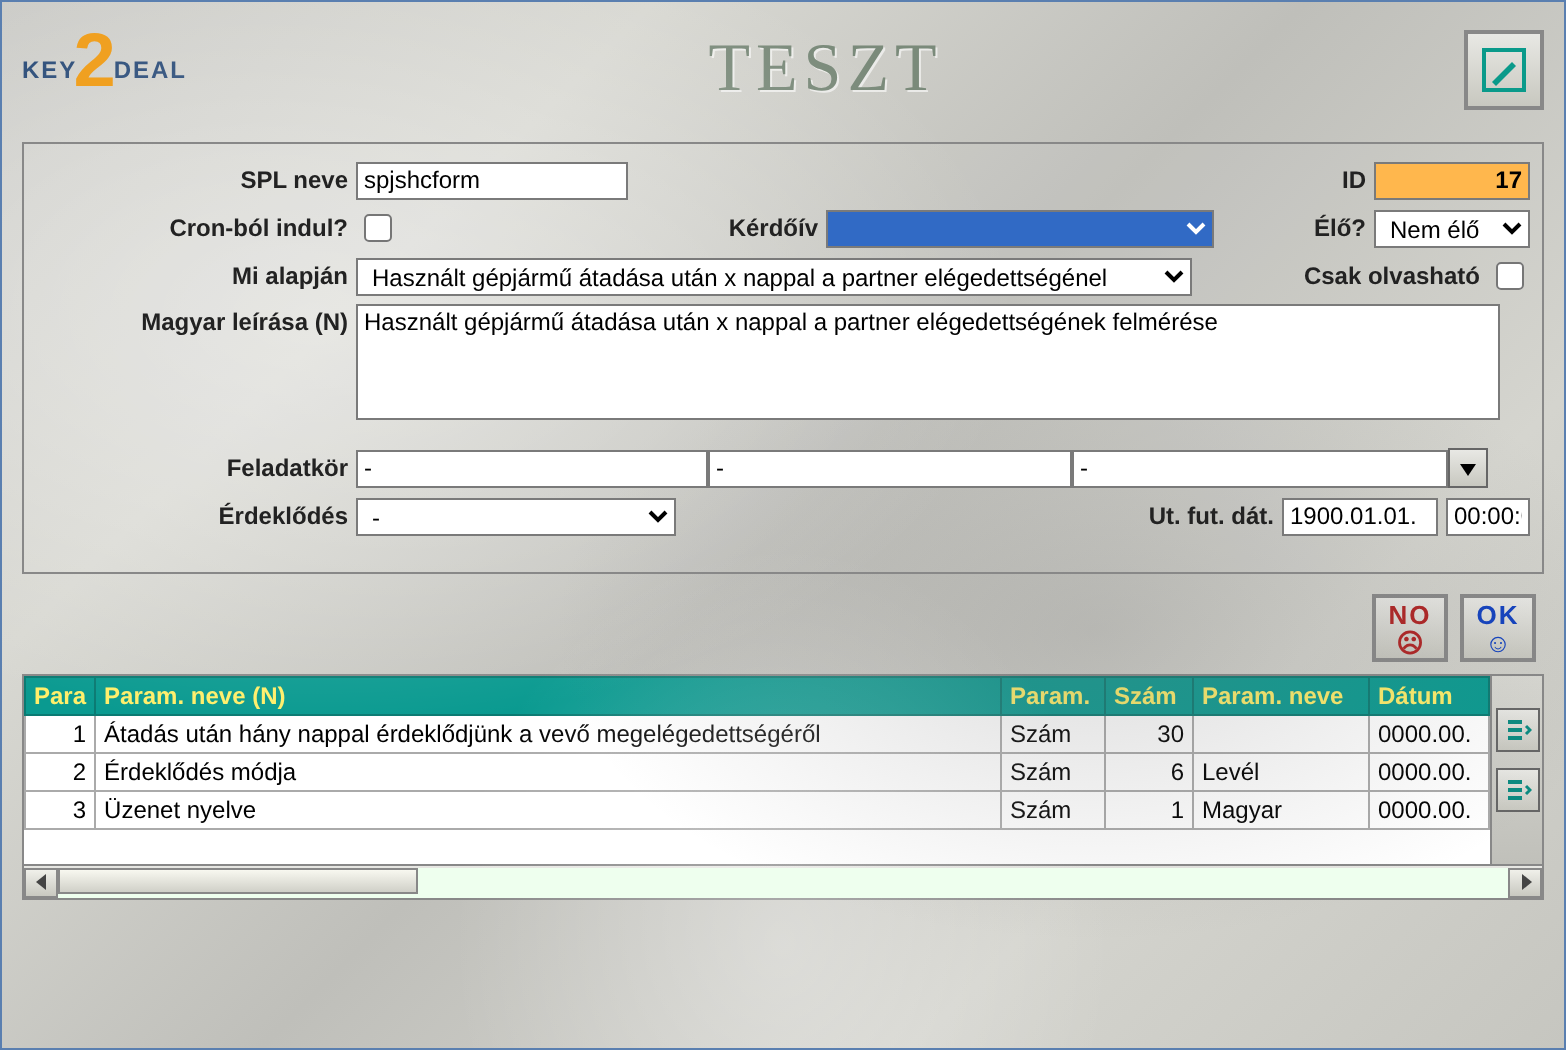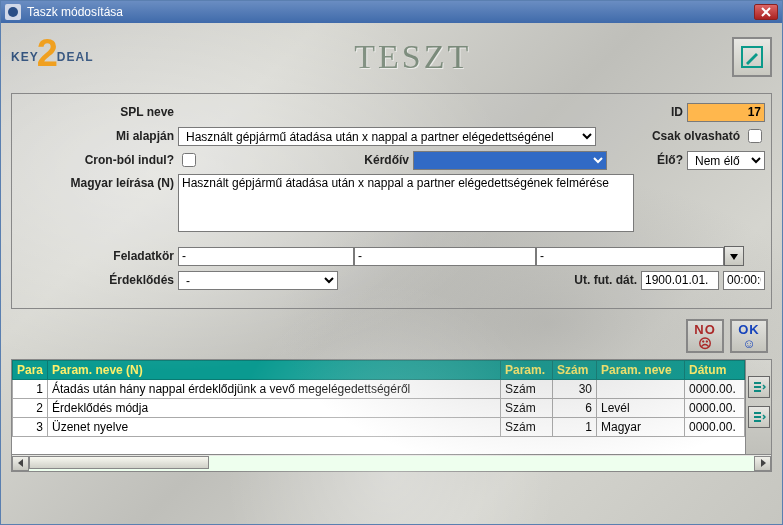--- a/index.html
+++ b/index.html
@@ -48,29 +48,20 @@
   .side-btn { width:22px; height:22px; background: linear-gradient(#e8e8e4,#c8c8c0); border:1px solid #666; display:flex; align-items:center; justify-content:center; cursor:pointer;}
   .hscroll { height:17px; background:linear-gradient(#e8e8e4,#c8c8c0); border:1px solid #888; border-top:none; display:flex; align-items:center;}
   .hscroll .arrow { width:17px; height:15px; background:linear-gradient(#f0f0ea,#c8c8c0); border:1px solid #888; display:flex; align-items:center; justify-content:center; cursor:pointer;}
   .hscroll .track { flex:1; height:15px; background:#efe; position:relative;}
   .hscroll .thumb { position:absolute; left:0; top:0; height:13px; width:180px; background:linear-gradient(#f8f8f0,#d0d0c8); border:1px solid #888;}
 </style>
 </head>
 <body>
 
 <div class="window">
-  <div class="titlebar">
-    <div class="titlebar-icon"></div>
-    <div class="titlebar-title">Taszk módosítása</div>
-    <div class="titlebar-close">
-      <svg width="10" height="10" viewBox="0 0 10 10">
-          <path d="M1 1 L9 9 M9 1 L1 9" stroke="#fff" stroke-width="2"></path>
-        </svg>
-    </div>
-  </div>
 
   <div class="content marble">
 
     <div class="header-row">
       <div class="logo">
         <span class="k">KEY</span>
         <span class="two">2</span>
         <span class="k">DEAL</span>
       </div>
       <div class="brand">
@@ -81,47 +72,48 @@
             <rect x="2" y="2" width="20" height="20" fill="none" stroke="#0a9a8a" stroke-width="2"></rect>
             <path d="M6 18 L16 8 L18 10 L8 20 Z" fill="#0a9a8a"></path>
           </svg>
       </div>
     </div>
 
     <div class="form-box">
 
       <div class="form-row">
         <label class="fld" style="width:160px">SPL neve</label>
+        <input class="text" style="width: 136px;" value="spjshcform">
         <div style="flex:1"></div>
         <label class="fld" style="width:30px">ID</label>
         <input class="text orange" style="width: 78px;" value="17">
-      </div>
-
-      <div class="form-row">
-        <label class="fld" style="width:160px">Mi alapján</label>
-        <select class="sel" style="width:418px"><option>Használt gépjármű átadása után x nappal a partner elégedettségénel</option></select>
-        <div style="flex:1"></div>
-        <label class="fld" style="width:98px">Csak olvasható</label>
-        <input type="checkbox" class="chk" style="">
       </div>
 
       <div class="form-row">
         <label class="fld" style="width:160px">Cron-ból indul?</label>
         <input type="checkbox" class="chk" style="">
         <div style="width:160px"></div>
         <label class="fld" style="width:54px">Kérdőív</label>
         <select class="sel highlight" style="width:194px"><option></option></select>
         <div style="flex:1"></div>
         <label class="fld" style="width:34px">Élő?</label>
         <select class="sel" style="width:78px"><option>Nem élő</option></select>
       </div>
 
+      <div class="form-row">
+        <label class="fld" style="width:160px">Mi alapján</label>
+        <select class="sel" style="width:418px"><option>Használt gépjármű átadása után x nappal a partner elégedettségénel</option></select>
+        <div style="flex:1"></div>
+        <label class="fld" style="width:98px">Csak olvasható</label>
+        <input type="checkbox" class="chk" style="">
+      </div>
+
       <div class="form-row tall">
         <label class="fld" style="width:160px;padding-top:2px">Magyar leírása (N)</label>
-        <textarea class="ta" style="width: 456px;">Használt gépjármű átadása után x nappal a partner elégedettségének felmérése</textarea>
+        <textarea class="ta" style="width: 572px;">Használt gépjármű átadása után x nappal a partner elégedettségének felmérése</textarea>
       </div>
 
       <div style="height:8px"></div>
 
       <div class="form-row">
         <label class="fld" style="width:160px">Feladatkör</label>
         <input class="text" style="width: 176px;" value="-">
         <input class="text" style="width: 182px;" value="-">
         <input class="text" style="width: 188px;" value="-">
         <div class="dropdown-arrow-btn">

